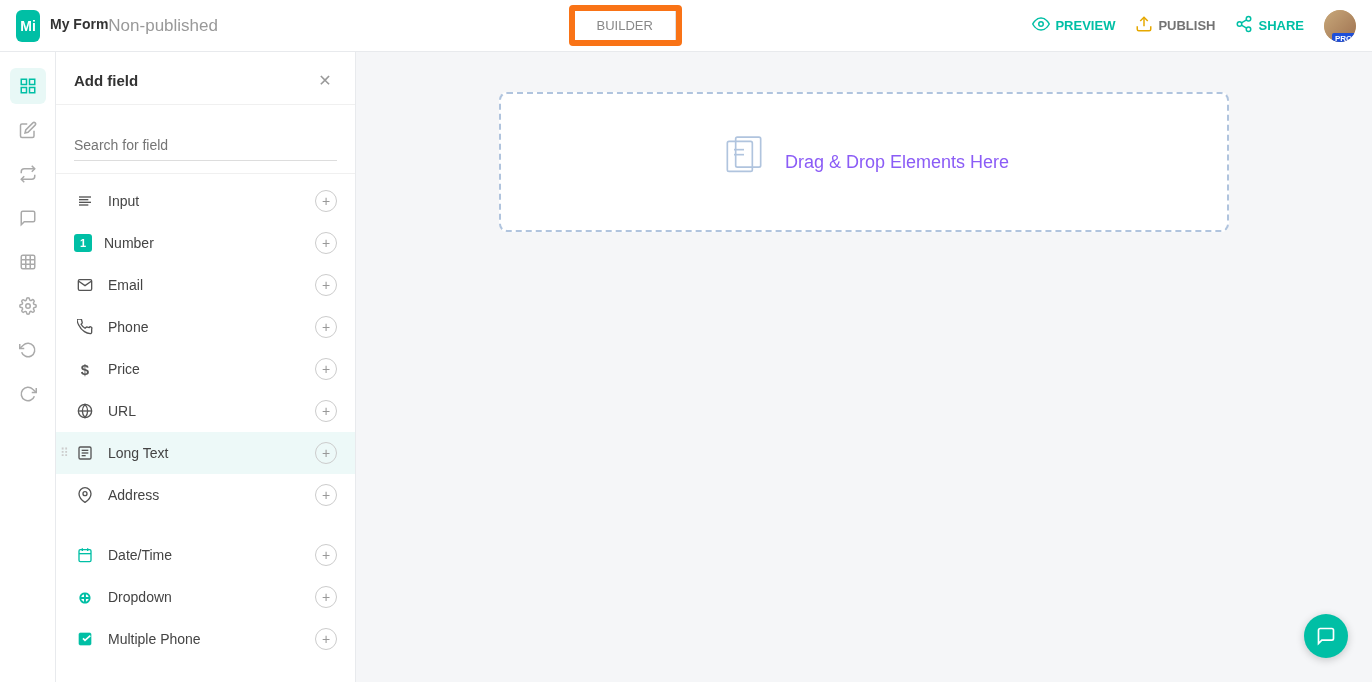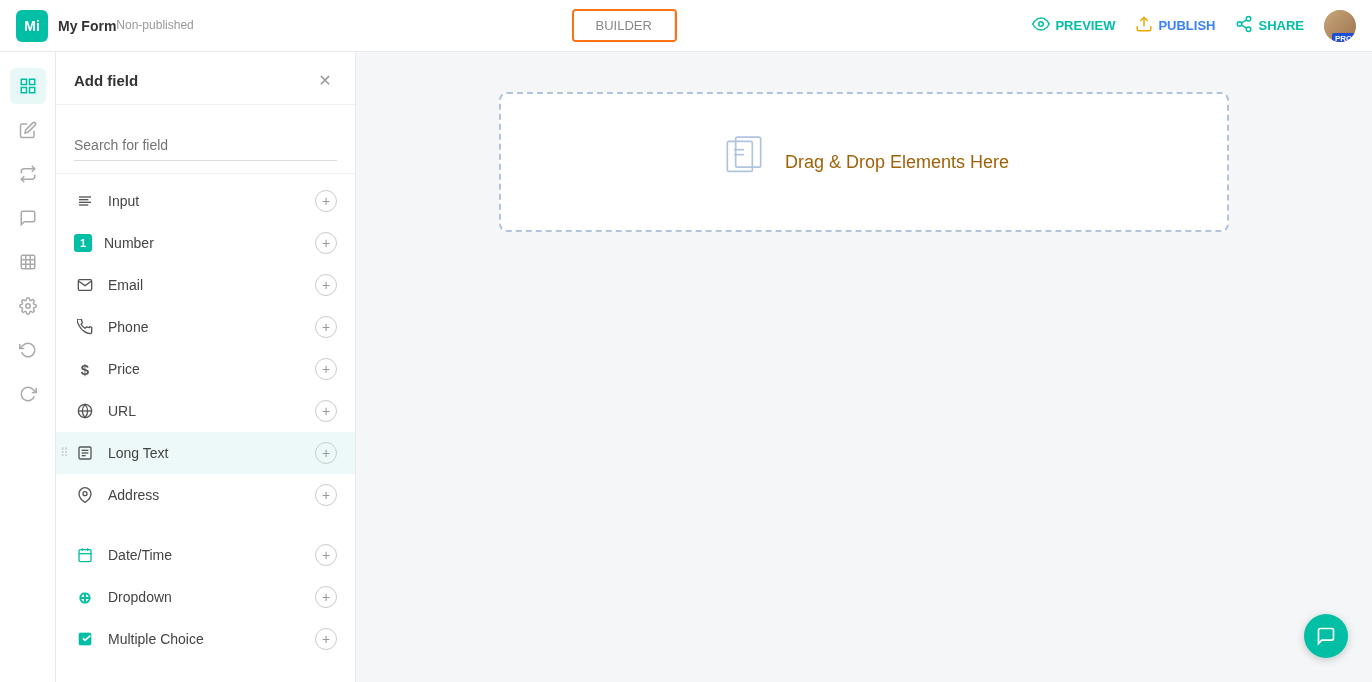--- a/index.html
+++ b/index.html
@@ -16,44 +16,44 @@
       position: relative;
       z-index: 10;
     }
     .logo-area {
       display: flex;
       align-items: center;
       gap: 10px;
       min-width: 200px;
     }
     .logo-icon {
-      width: 32px;
+      width: 24px;
       height: 32px;
       background: #00bfa5;
       border-radius: 6px;
       display: flex;
       align-items: center;
       justify-content: center;
       color: #fff;
       font-weight: 700;
       font-size: 14px;
     }
     .form-title-area { display: flex; flex-direction: row; }
     .form-title { font-size: 14px; font-weight: 600; color: #333; }
-    .form-status { font-size: 12px; color: #999; }
+    .form-status { font-size: 17px; color: #999; }
 
     .nav-center {
       flex: 1;
       display: flex;
       justify-content: center;
       align-items: center;
     }
     .tab-switcher {
       display: flex;
-      border: 2px solid #f97316;
+      border: 6px solid #f97316;
       border-radius: 4px;
       overflow: hidden;
     }
     .tab-btn {
       padding: 7px 22px;
       font-size: 13px;
       font-weight: 500;
       cursor: pointer;
       border: none;
       background: #fff;
@@ -261,21 +261,21 @@
       justify-content: center;
       gap: 16px;
       background: #fff;
     }
     .drop-icon {
       color: #b0c4de;
       font-size: 40px;
     }
     .drop-text {
       font-size: 18px;
-      color: #a16207;
+      color: #8b5cf6;
     }
 
     
     .chat-btn {
       position: fixed;
       bottom: 24px;
       right: 24px;
       width: 44px; height: 44px;
       border-radius: 50%;
       background: #00bfa5;
@@ -315,21 +315,21 @@
       <span>PREVIEW</span>
     </div>
     <div class="nav-action publish-btn">
       <span>
         <svg width="18" height="18" viewBox="0 0 24 24" fill="none" stroke="#e6a800" stroke-width="2">
           <path d="M21 15v4a2 2 0 01-2 2H5a2 2 0 01-2-2v-4"></path>
           <polyline points="17 8 12 3 7 8"></polyline>
           <line x1="12" y1="3" x2="12" y2="15"></line>
         </svg>
       </span>
-      <span style="color:#3b82f6">PUBLISH</span>
+      <span style="color:#737373">PUBLISH</span>
     </div>
     <div class="nav-action share-btn">
       <span>
         <svg width="18" height="18" viewBox="0 0 24 24" fill="none" stroke="#00bfa5" stroke-width="2">
           <circle cx="18" cy="5" r="3"></circle>
             <circle cx="6" cy="12" r="3"></circle>
             <circle cx="18" cy="19" r="3"></circle>
           <line x1="8.59" y1="13.51" x2="15.42" y2="17.49"></line>
           <line x1="15.41" y1="6.51" x2="8.59" y2="10.49"></line>
         </svg>
@@ -518,21 +518,21 @@
         <button class="field-add-btn">+</button>
       </div>
 
       <div class="field-item">
         <div class="field-icon teal">
           <svg width="16" height="16" viewBox="0 0 24 24" fill="#00bfa5" stroke="#00bfa5" stroke-width="1">
             <rect x="3" y="3" width="18" height="18" rx="2" fill="#00bfa5"></rect>
             <polyline points="9,11 12,14 20,7" stroke="#fff" stroke-width="2.5" fill="none"></polyline>
           </svg>
         </div>
-        <span class="field-label">Multiple Choice</span>
+        <span class="field-label">Multiple Phone</span>
         <button class="field-add-btn">+</button>
       </div>
 
     </div>
   </div>
 
   <div class="main-content">
     <div class="drop-zone">
       <div class="drop-icon">
         <svg width="50" height="50" viewBox="0 0 60 60" fill="none" stroke="#b0c4de" stroke-width="2">

